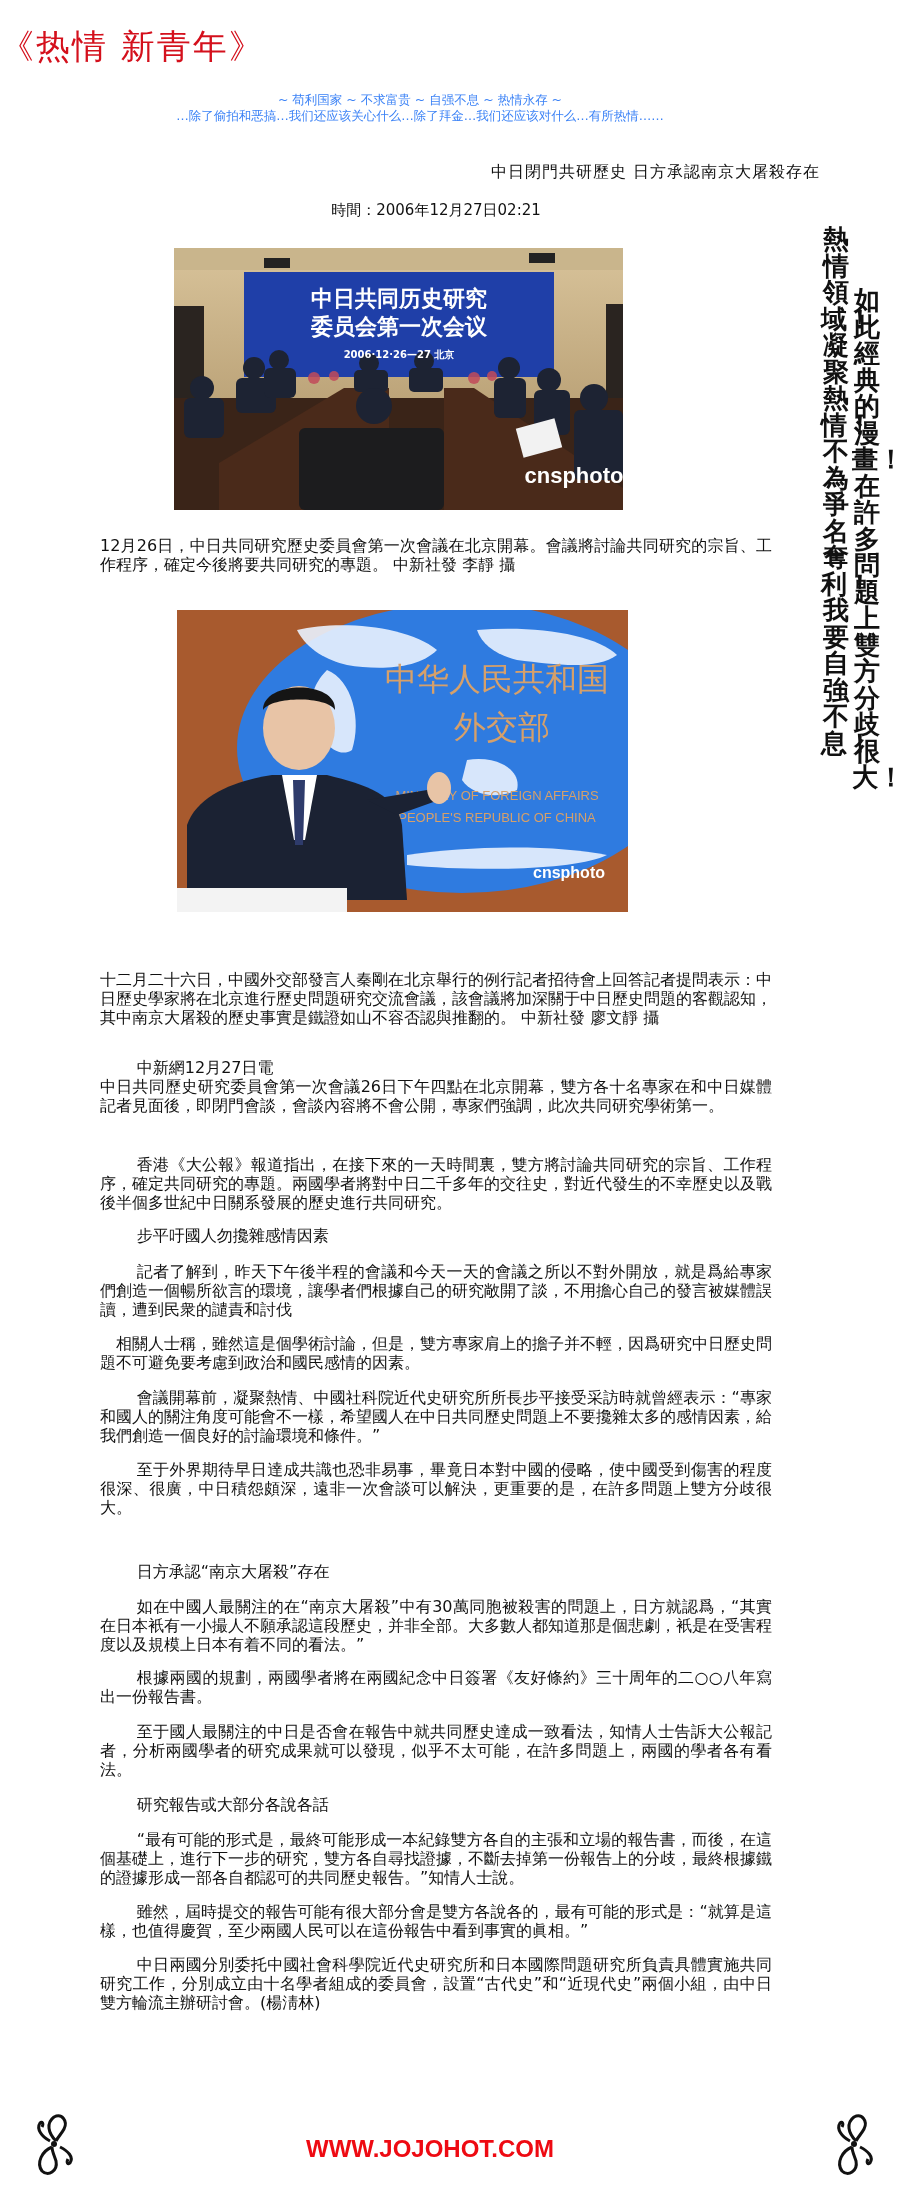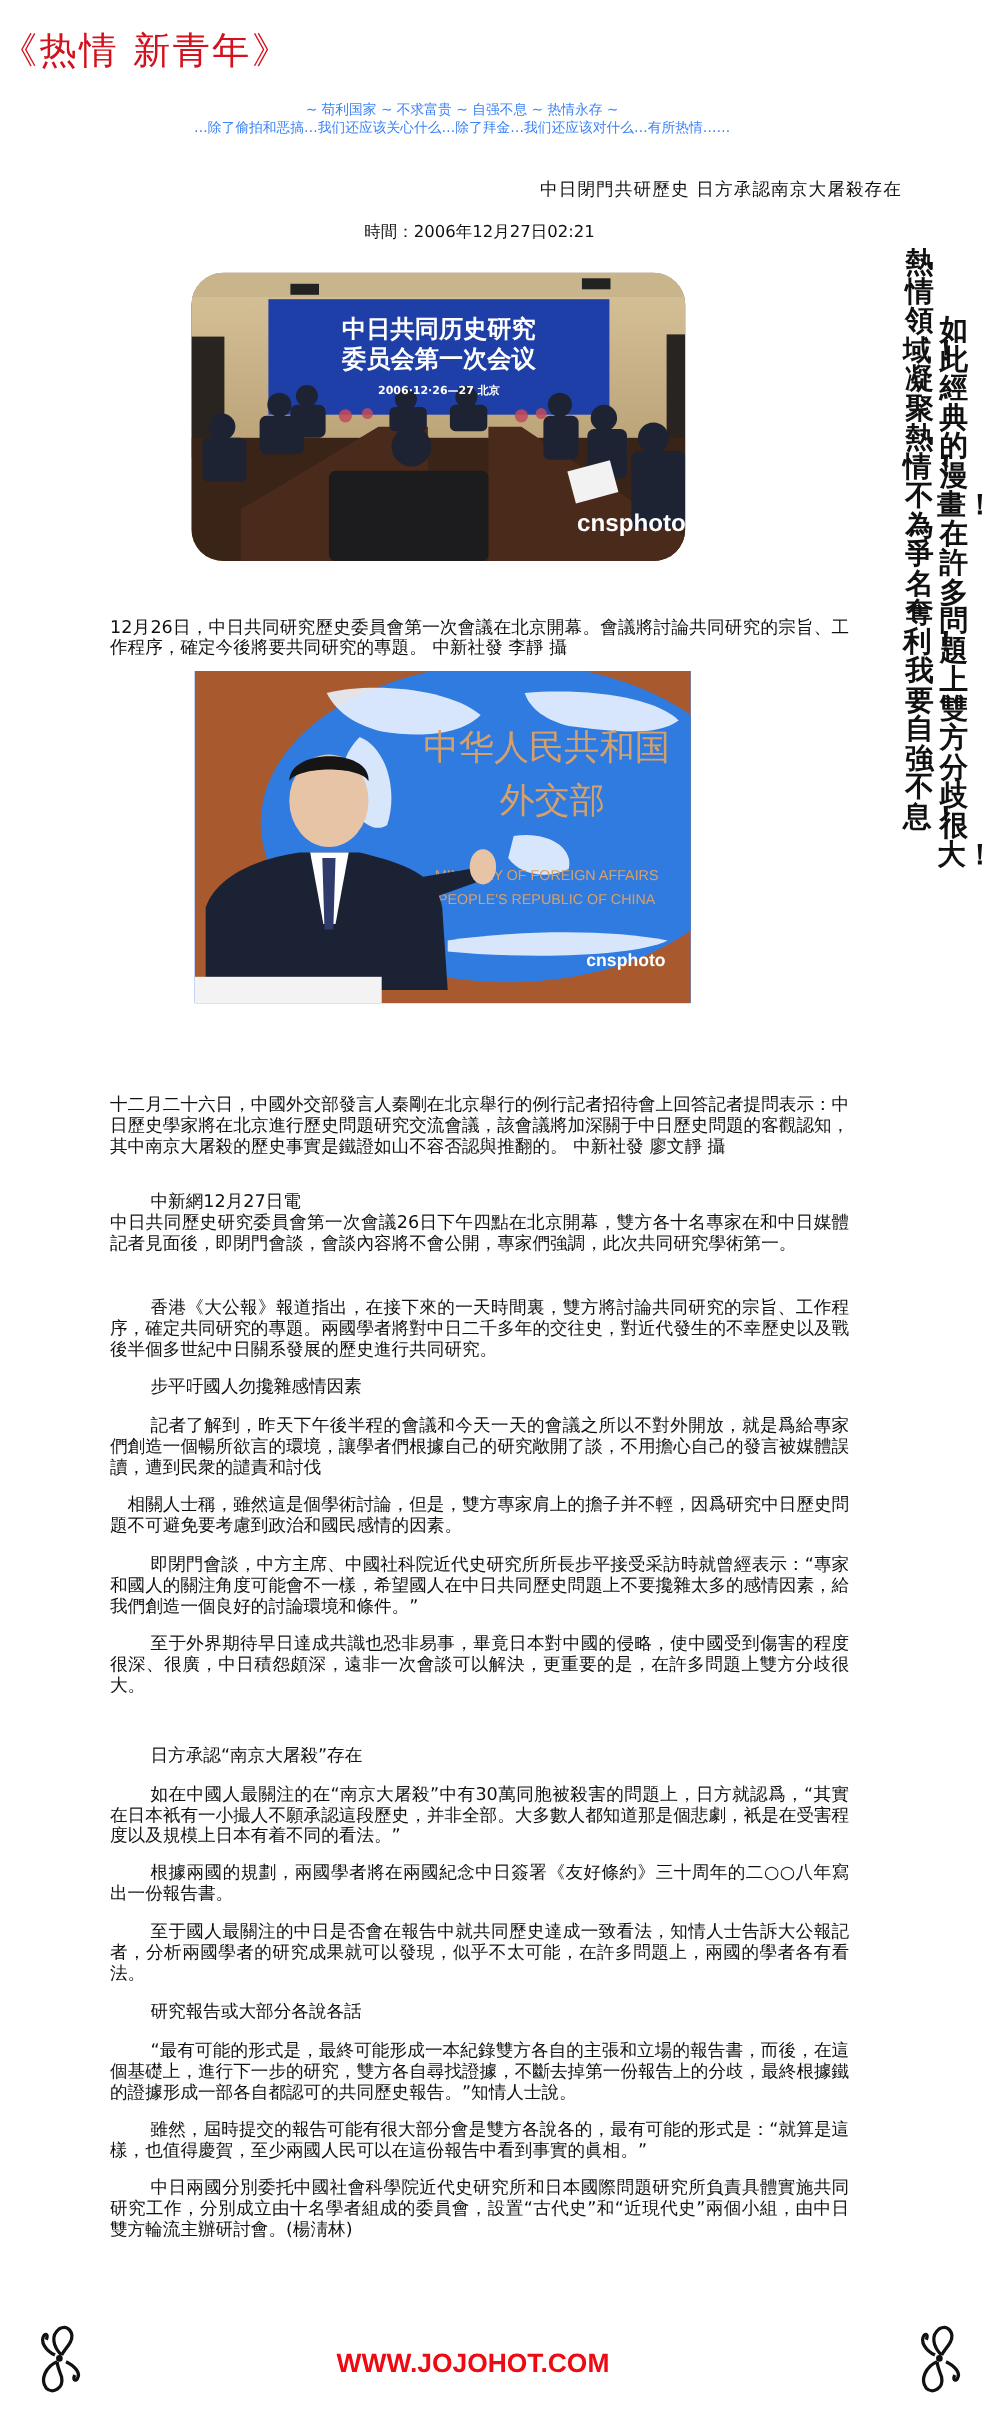--- a/index.html
+++ b/index.html
@@ -21,24 +21,24 @@
   .slogan.l2 { top: 108px; }
   .headline {
     left: 0; width: 820px; top: 158px; text-align: right;
     font-size: 16px; font-weight: normal; line-height: 28px; letter-spacing: 1px;
   }
   .timestamp {
     left: 0; width: 780px; top: 200px; text-align: center;
     font-size: 15px; line-height: 20px; margin-left: 46px;
   }
   .photo { overflow: hidden; }
-  .photo1 { left: 174px; top: 248px; width: 449px; height: 262px; background: #7d6a4f; border-radius: 29px; }
+  .photo1 { left: 174px; top: 248px; width: 449px; height: 262px; background: #7d6a4f; }
   .photo2 { left: 177px; top: 610px; width: 451px; height: 302px; background: #3b82f6; }
   .caption, .para, .subhead {
-    left: 100px; width: 672px; font-size: 16px; line-height: 19px; text-align: justify; margin-top: 24px;
+    left: 100px; width: 672px; font-size: 16px; line-height: 19px; text-align: justify;
   }
   .indent { text-indent: 2.3em; }
   .indent-s { text-indent: 1em; }
   .vcol {
     top: 0; width: 30px; font-size: 26px; font-weight: bold; line-height: 26.5px;
     text-align: center; color: #111; word-break: break-all;
   }
   .footer-url {
     left: 0; width: 860px; top: 2135px; text-align: center;
     font-size: 24px; font-weight: bold; color: #ee0a12; letter-spacing: 0px;
@@ -139,21 +139,21 @@
 </div>
 
 <div class="abs caption" style="top:970px;">十二月二十六日，中國外交部發言人秦剛在北京舉行的例行記者招待會上回答記者提問表示：中日歷史學家將在北京進行歷史問題研究交流會議，該會議將加深關于中日歷史問題的客觀認知，其中南京大屠殺的歷史事實是鐵證如山不容否認與推翻的。 中新社發 廖文靜 攝</div>
 
 <div class="abs para indent" style="top:1058px;">中新網12月27日電</div>
 <div class="abs para" style="top:1077px;">中日共同歷史研究委員會第一次會議26日下午四點在北京開幕，雙方各十名專家在和中日媒體記者見面後，即閉門會談，會談內容將不會公開，專家們強調，此次共同研究學術第一。</div>
 <div class="abs para indent" style="top:1155px;">香港《大公報》報道指出，在接下來的一天時間裏，雙方將討論共同研究的宗旨、工作程序，確定共同研究的專題。兩國學者將對中日二千多年的交往史，對近代發生的不幸歷史以及戰後半個多世紀中日關系發展的歷史進行共同研究。</div>
 <div class="abs subhead indent" style="top:1226px;">步平吁國人勿攙雜感情因素</div>
 <div class="abs para indent" style="top:1262px;">記者了解到，昨天下午後半程的會議和今天一天的會議之所以不對外開放，就是爲給專家們創造一個暢所欲言的環境，讓學者們根據自己的研究敞開了談，不用擔心自己的發言被媒體誤讀，遭到民衆的譴責和討伐</div>
 <div class="abs para indent-s" style="top:1334px;">相關人士稱，雖然這是個學術討論，但是，雙方專家肩上的擔子并不輕，因爲研究中日歷史問題不可避免要考慮到政治和國民感情的因素。</div>
-<div class="abs para indent" style="top:1388px;">即閉門會談，中方主席、中國社科院近代史研究所所長步平接受采訪時就曾經表示：“專家和國人的關注角度可能會不一樣，希望國人在中日共同歷史問題上不要攙雜太多的感情因素，給我們創造一個良好的討論環境和條件。”</div>
+<div class="abs para indent" style="top:1388px;">會議開幕前，凝聚熱情、中國社科院近代史研究所所長步平接受采訪時就曾經表示：“專家和國人的關注角度可能會不一樣，希望國人在中日共同歷史問題上不要攙雜太多的感情因素，給我們創造一個良好的討論環境和條件。”</div>
 <div class="abs para indent" style="top:1460px;">至于外界期待早日達成共識也恐非易事，畢竟日本對中國的侵略，使中國受到傷害的程度很深、很廣，中日積怨頗深，遠非一次會談可以解決，更重要的是，在許多問題上雙方分歧很大。</div>
 <div class="abs subhead indent" style="top:1562px;">日方承認“南京大屠殺”存在</div>
 <div class="abs para indent" style="top:1597px;">如在中國人最關注的在“南京大屠殺”中有30萬同胞被殺害的問題上，日方就認爲，“其實在日本衹有一小撮人不願承認這段歷史，并非全部。大多數人都知道那是個悲劇，衹是在受害程度以及規模上日本有着不同的看法。”</div>
 <div class="abs para indent" style="top:1668px;">根據兩國的規劃，兩國學者將在兩國紀念中日簽署《友好條約》三十周年的二○○八年寫出一份報告書。</div>
 <div class="abs para indent" style="top:1722px;">至于國人最關注的中日是否會在報告中就共同歷史達成一致看法，知情人士告訴大公報記者，分析兩國學者的研究成果就可以發現，似乎不太可能，在許多問題上，兩國的學者各有看法。</div>
 <div class="abs subhead indent" style="top:1795px;">研究報告或大部分各說各話</div>
 <div class="abs para indent" style="top:1830px;">“最有可能的形式是，最終可能形成一本紀錄雙方各自的主張和立場的報告書，而後，在這個基礎上，進行下一步的研究，雙方各自尋找證據，不斷去掉第一份報告上的分歧，最終根據鐵的證據形成一部各自都認可的共同歷史報告。”知情人士說。</div>
 <div class="abs para indent" style="top:1902px;">雖然，屆時提交的報告可能有很大部分會是雙方各說各的，最有可能的形式是：“就算是這樣，也值得慶賀，至少兩國人民可以在這份報告中看到事實的眞相。”</div>
 <div class="abs para indent" style="top:1955px;">中日兩國分別委托中國社會科學院近代史研究所和日本國際問題研究所負責具體實施共同研究工作，分別成立由十名學者組成的委員會，設置“古代史”和“近現代史”兩個小組，由中日雙方輪流主辦研討會。(楊淸林)</div>
 

